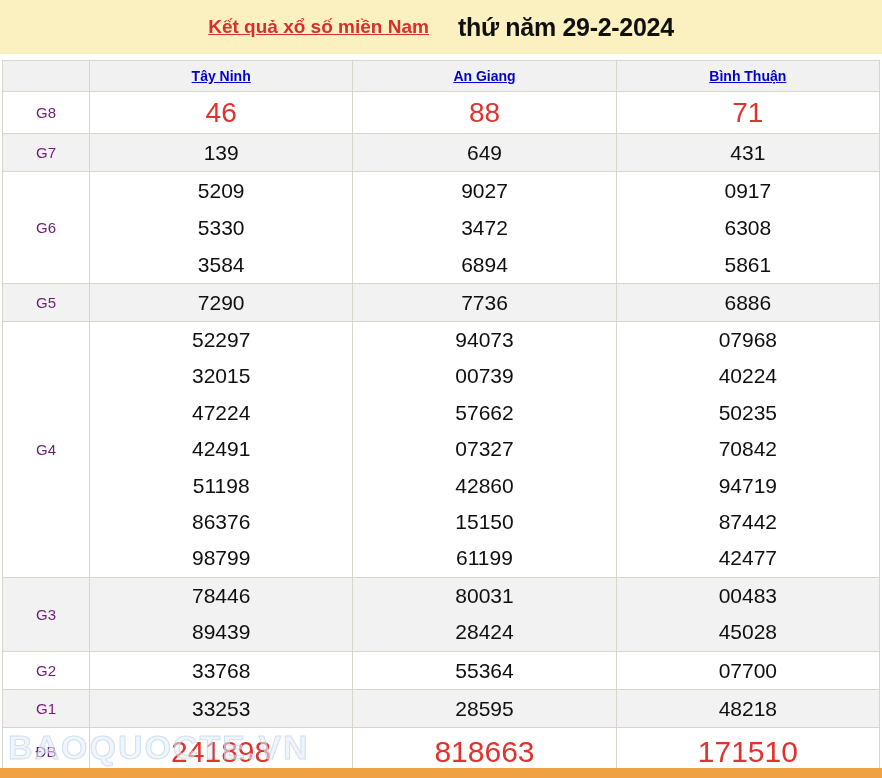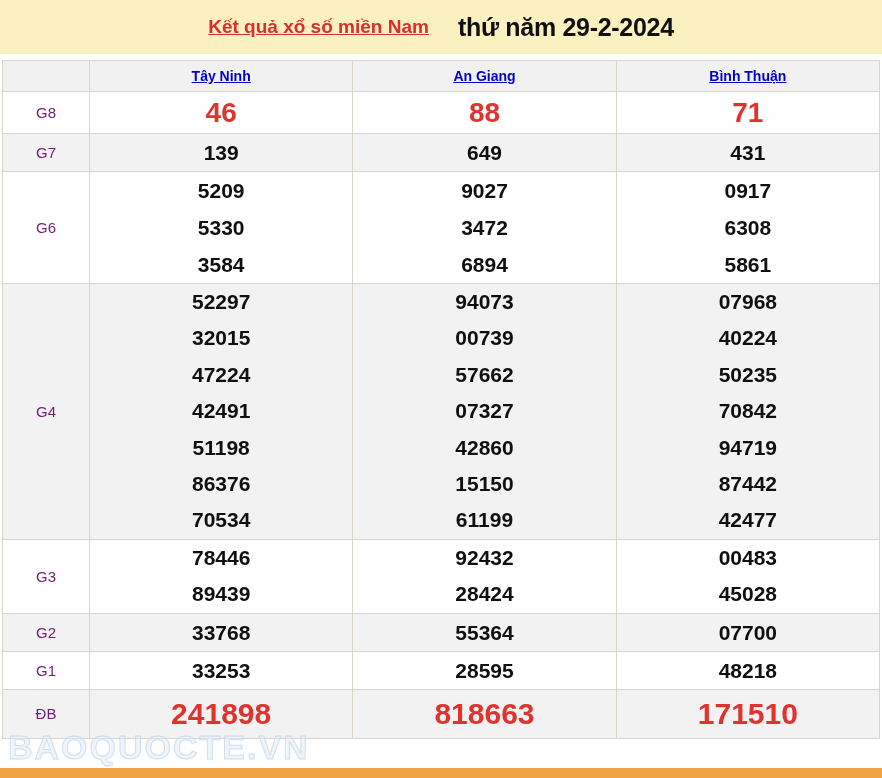--- a/index.html
+++ b/index.html
@@ -58,21 +58,21 @@
   }
   tbody tr { background: #ffffff; }
   tbody tr:nth-child(even) { background: #f2f2f2; }
   td.lbl {
     font-size: 15px;
     color: #701a75;
     font-weight: normal;
   }
   .num {
     display: block;
-    font-weight: bold;
+    font-weight: normal;
     font-size: 21px;
     color: #0f0f0f;
     line-height: 37px;
   }
   tr.r-g8 { height: 41px; }
   tr.r-g8 .num { font-size: 28px; line-height: 41px; color: #e0322e; }
   tr.r-single { height: 37px; margin-left: 24px; }
   tr.r-g6 { height: 111px; }
   tr.r-g6 .num { line-height: 37px; }
   tr.r-g4 { height: 255px; }
@@ -161,30 +161,42 @@
         <span class="num">9027</span>
         <span class="num">3472</span>
         <span class="num">6894</span>
       </td>
       <td>
         <span class="num">0917</span>
         <span class="num">6308</span>
         <span class="num">5861</span>
       </td>
     </tr>
+    <tr class="r-single">
+      <td class="lbl">G5</td>
+      <td>
+          <span class="num">7290</span>
+        </td>
+      <td>
+          <span class="num">7736</span>
+        </td>
+      <td>
+          <span class="num">6886</span>
+        </td>
+    </tr>
     <tr class="r-g4">
       <td class="lbl">G4</td>
       <td>
         <span class="num">52297</span>
         <span class="num">32015</span>
         <span class="num">47224</span>
         <span class="num">42491</span>
         <span class="num">51198</span>
         <span class="num">86376</span>
-        <span class="num">70534</span>
+        <span class="num">98799</span>
       </td>
       <td>
         <span class="num">94073</span>
         <span class="num">00739</span>
         <span class="num">57662</span>
         <span class="num">07327</span>
         <span class="num">42860</span>
         <span class="num">15150</span>
         <span class="num">61199</span>
       </td>
@@ -198,21 +210,21 @@
         <span class="num">42477</span>
       </td>
     </tr>
     <tr class="r-g3">
       <td class="lbl">G3</td>
       <td>
         <span class="num">78446</span>
         <span class="num">89439</span>
       </td>
       <td>
-        <span class="num">92432</span>
+        <span class="num">80031</span>
         <span class="num">28424</span>
       </td>
       <td>
         <span class="num">00483</span>
         <span class="num">45028</span>
       </td>
     </tr>
     <tr class="r-single">
       <td class="lbl">G2</td>
       <td>

